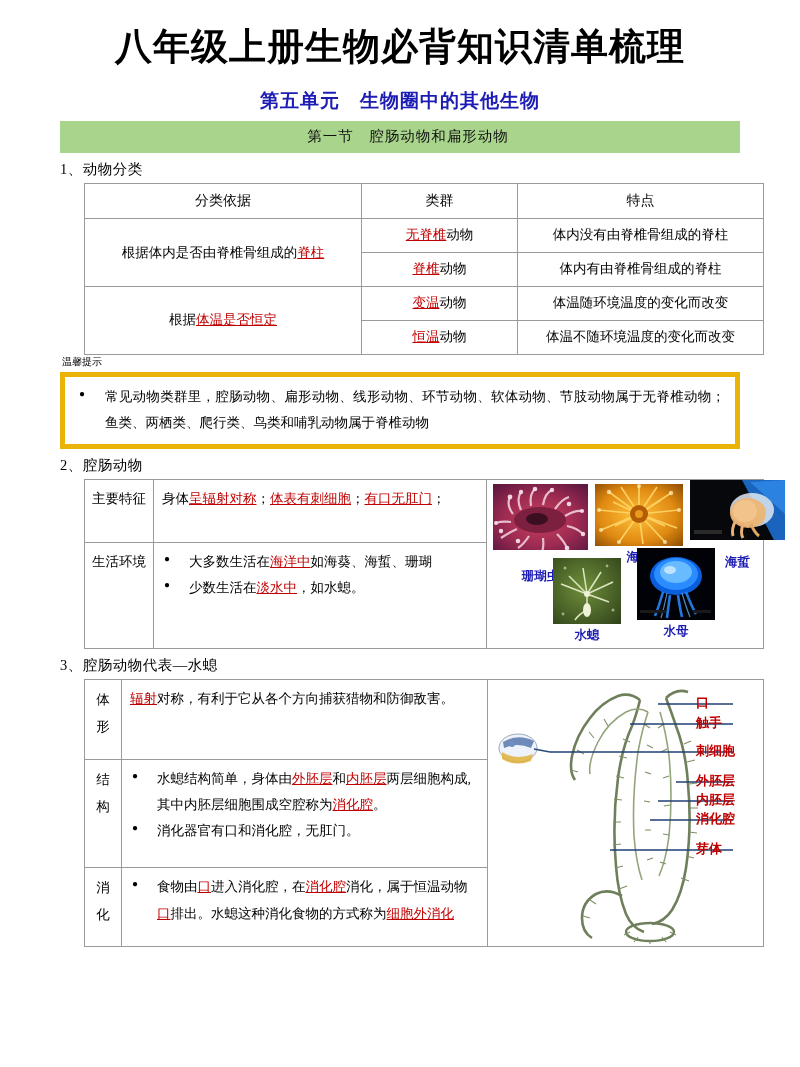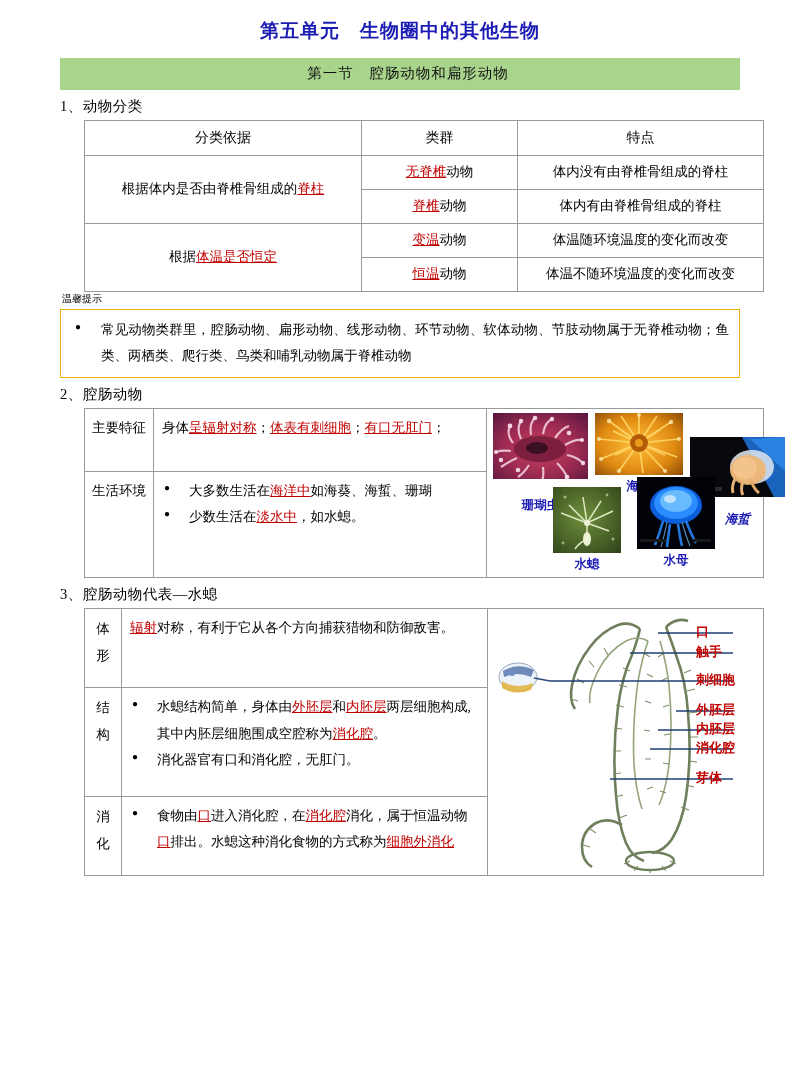--- a/index.html
+++ b/index.html
@@ -26,21 +26,21 @@
   .unit-title{
     text-align:center;
     font-family:"DejaVu Sans","Liberation Sans",sans-serif;
     font-weight:bold;
     font-size:19px;
     color:#1c1cb4;
     margin:18px 0 0 0;
     letter-spacing:1px;
   }
   .section-banner{
-    margin-top:14px;
+    margin-top:7px;
     background:#a8d48c;
     text-align:center;
     font-size:14.5px;
     padding:6px 0 7px 16px;
     color:#111;
     letter-spacing:1px;
   }
   .h-num{
     font-size:14.5px;
     margin:7px 0 4px 0;
@@ -67,21 +67,21 @@
 
   
   #tbl-classify td.c1{width:262px;}
   #tbl-classify td.c2{width:141px;}
   #tbl-classify .hdr{font-size:14px;}
   #tbl-classify td.c1.lvl{line-height:1.9;padding:6px 10px;}
 
   
   .tips-label{font-size:10px;margin:0 0 3px 2px;}
   .tips-box{
-    border:1px solid #eab308;
+    border:5px solid #eab308;
     padding:7px 10px 8px 10px;
   }
   .tips-box ul{margin:0;padding:0;list-style:none;}
   .tips-box li{
     position:relative;
     padding-left:30px;
     font-size:13.5px;
     line-height:1.95;
     text-align:justify;
   }
@@ -130,20 +130,21 @@
   .hydra-lbl{
     position:absolute;color:#c00000;font-weight:bold;font-size:13px;
     white-space:nowrap;
   }
 </style>
 </head>
 <body>
 
 <div class="page">
 
+  <div class="doc-title">八年级上册生物必背知识清单梳理</div>
   <div class="unit-title">第五单元　生物圈中的其他生物</div>
   <div class="section-banner">第一节　腔肠动物和扁形动物</div>
 
   <div class="h-num">1、动物分类</div>
 
   <table class="doc" id="tbl-classify">
     <tbody>
       <tr>
         <td class="c1 hdr">分类依据</td>
         <td class="c2 hdr">类群</td>
@@ -282,21 +283,21 @@
                     <circle cx="84" cy="26" r="2"></circle>
                   <circle cx="70" cy="58" r="2.1"></circle>
                     <circle cx="24" cy="58" r="2.1"></circle>
                   <circle cx="6" cy="46" r="2"></circle>
                     <circle cx="4" cy="26" r="2"></circle>
                 </g>
               </svg>
               <div class="gcap">海葵</div>
             </div>
 
-            <div class="gitem" style="left:203px;top:28px;font-style:italic;">
+            <div class="gitem" style="left:203px;top:0;">
               <svg class="ph" width="95" height="60" viewBox="0 0 95 60">
                 <rect width="95" height="60" fill="#07080c"></rect>
                 <path d="M52 0 L95 0 L95 60 L84 60 Z" fill="#1d6fd0" opacity=".9"></path>
                 <path d="M60 2 L95 0 L95 34 Z" fill="#2f8ae8" opacity=".8"></path>
                 <g>
                   <ellipse cx="62" cy="30" rx="22" ry="17" fill="#dfe8f2" opacity=".85"></ellipse>
                   <ellipse cx="58" cy="33" rx="18" ry="15" fill="#efb571" opacity=".92"></ellipse>
                   <ellipse cx="55" cy="31" rx="12" ry="11" fill="#f2c48c"></ellipse>
                   <path d="M46 40 q-5 9 -3 16" stroke="#e8b072" stroke-width="3" fill="none"></path>
                   <path d="M53 44 q-3 9 0 14" stroke="#e8b072" stroke-width="3" fill="none"></path>

